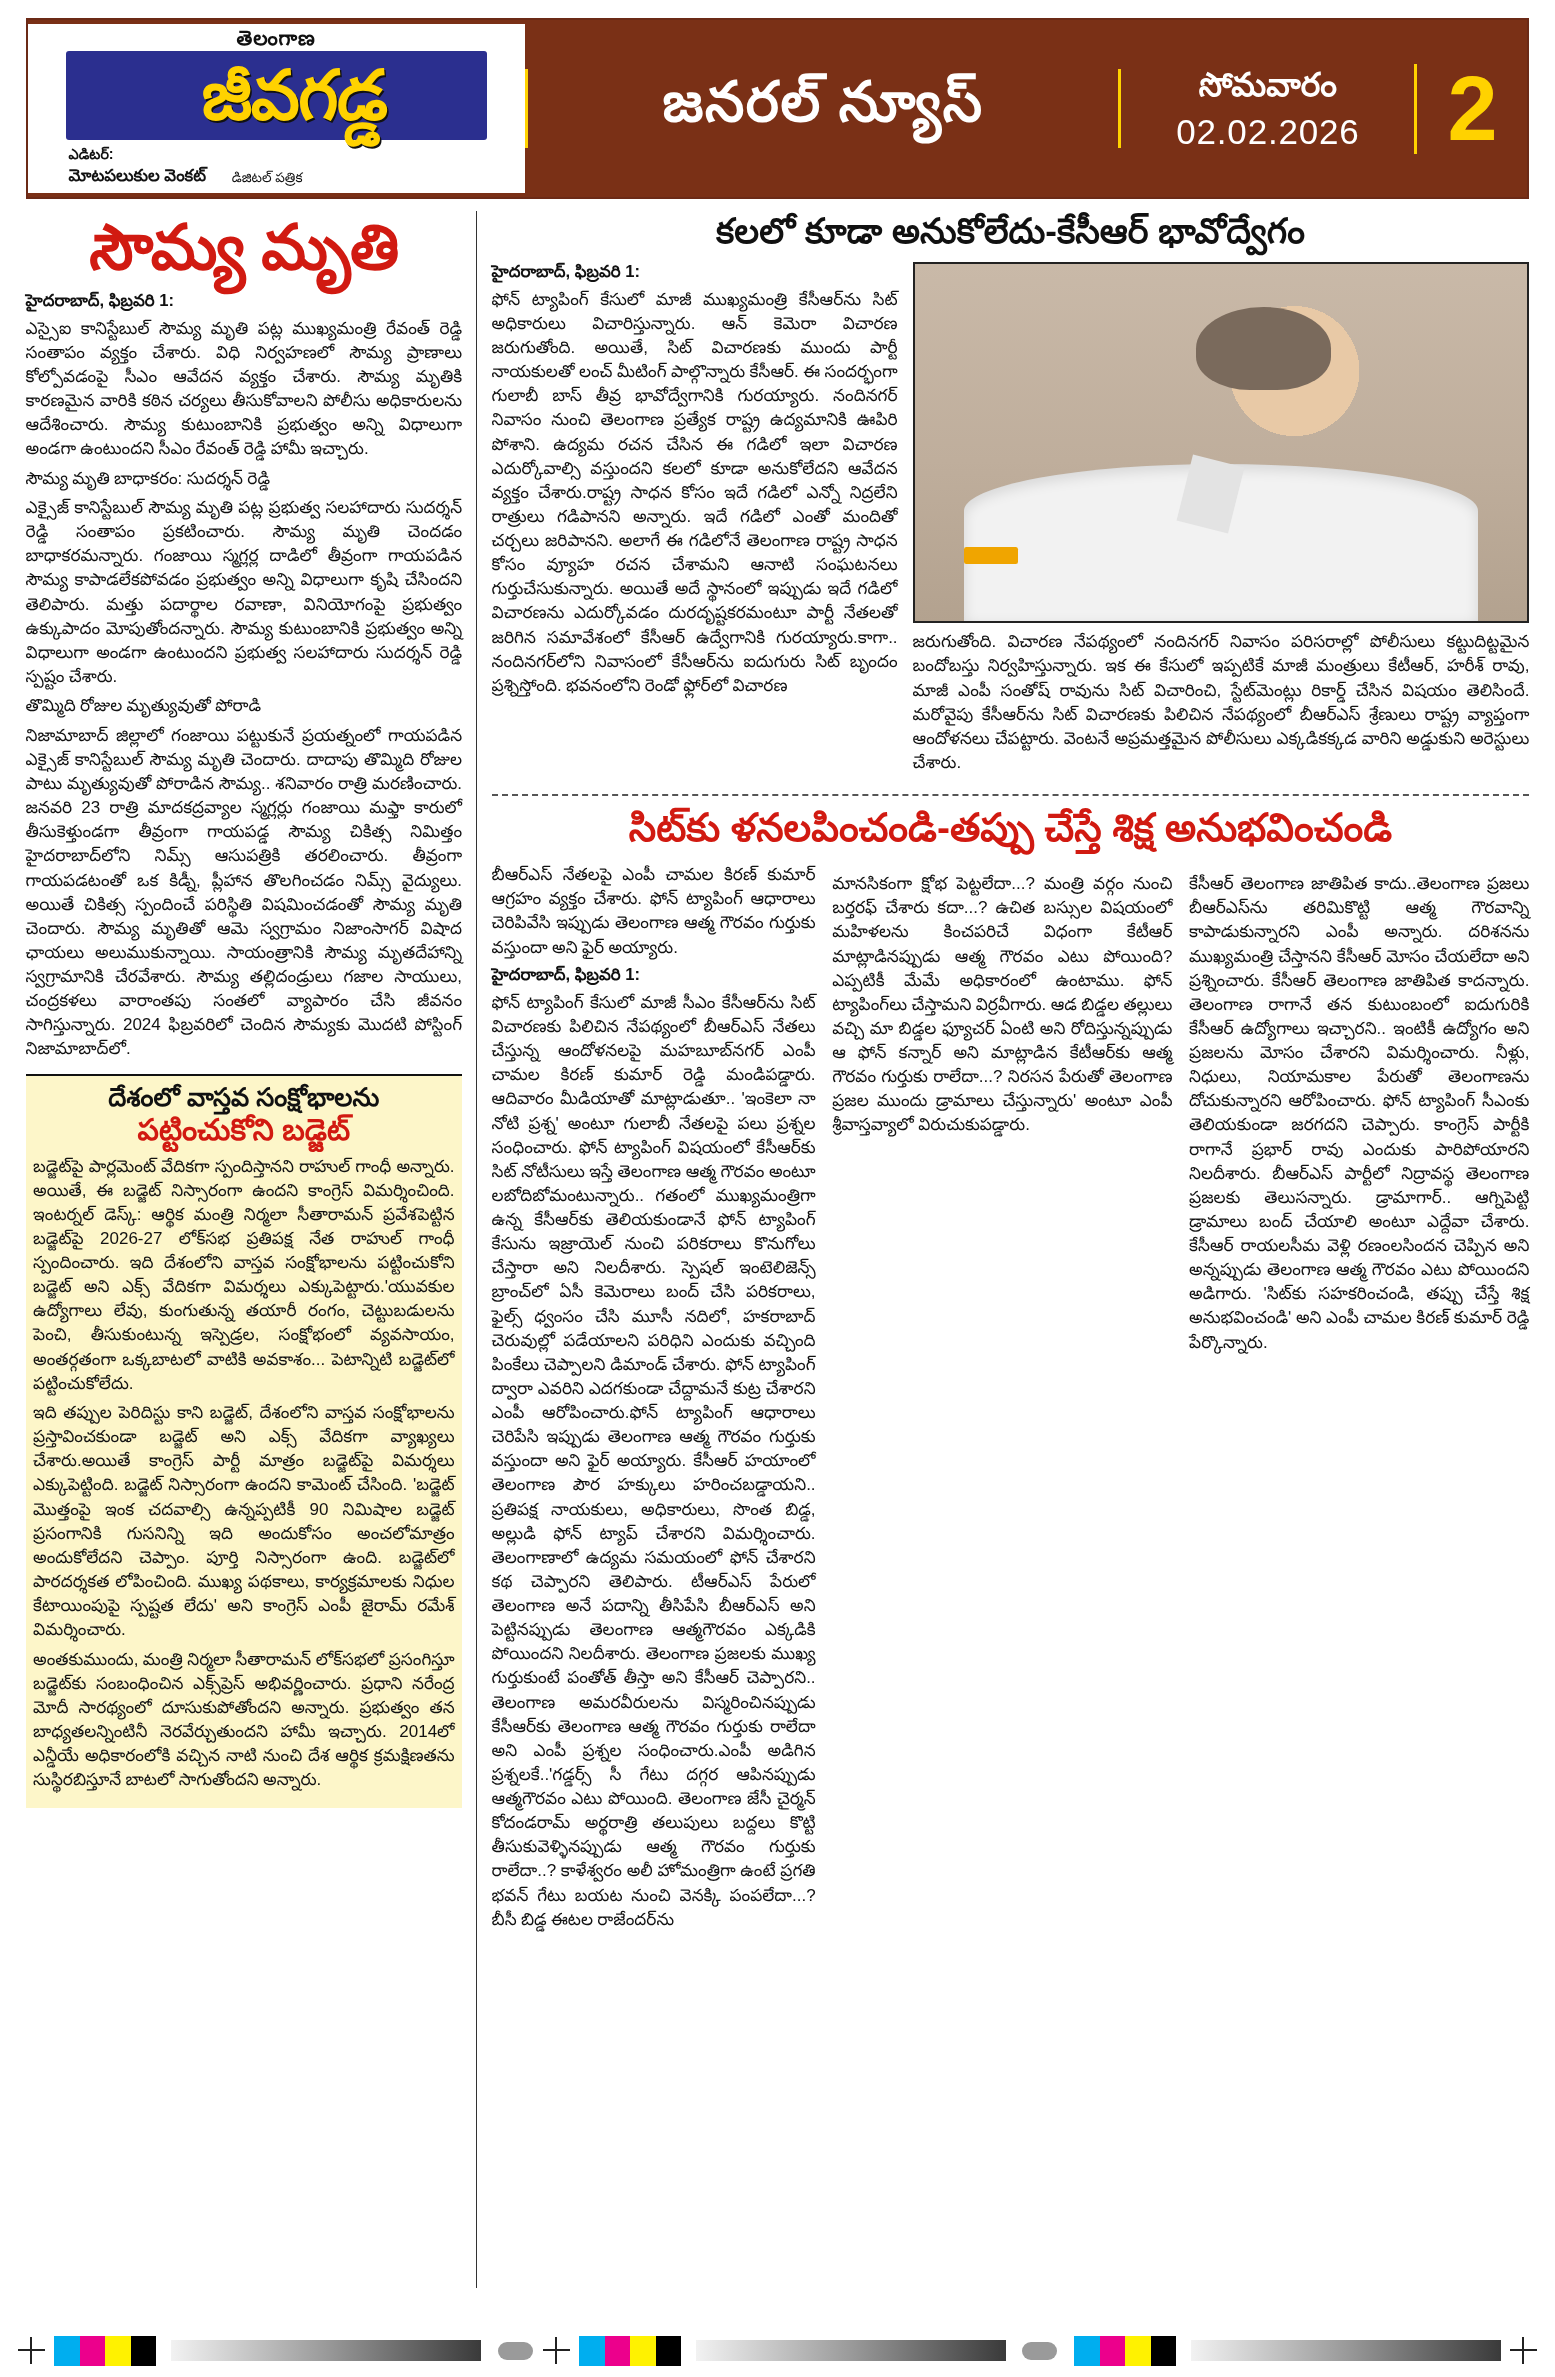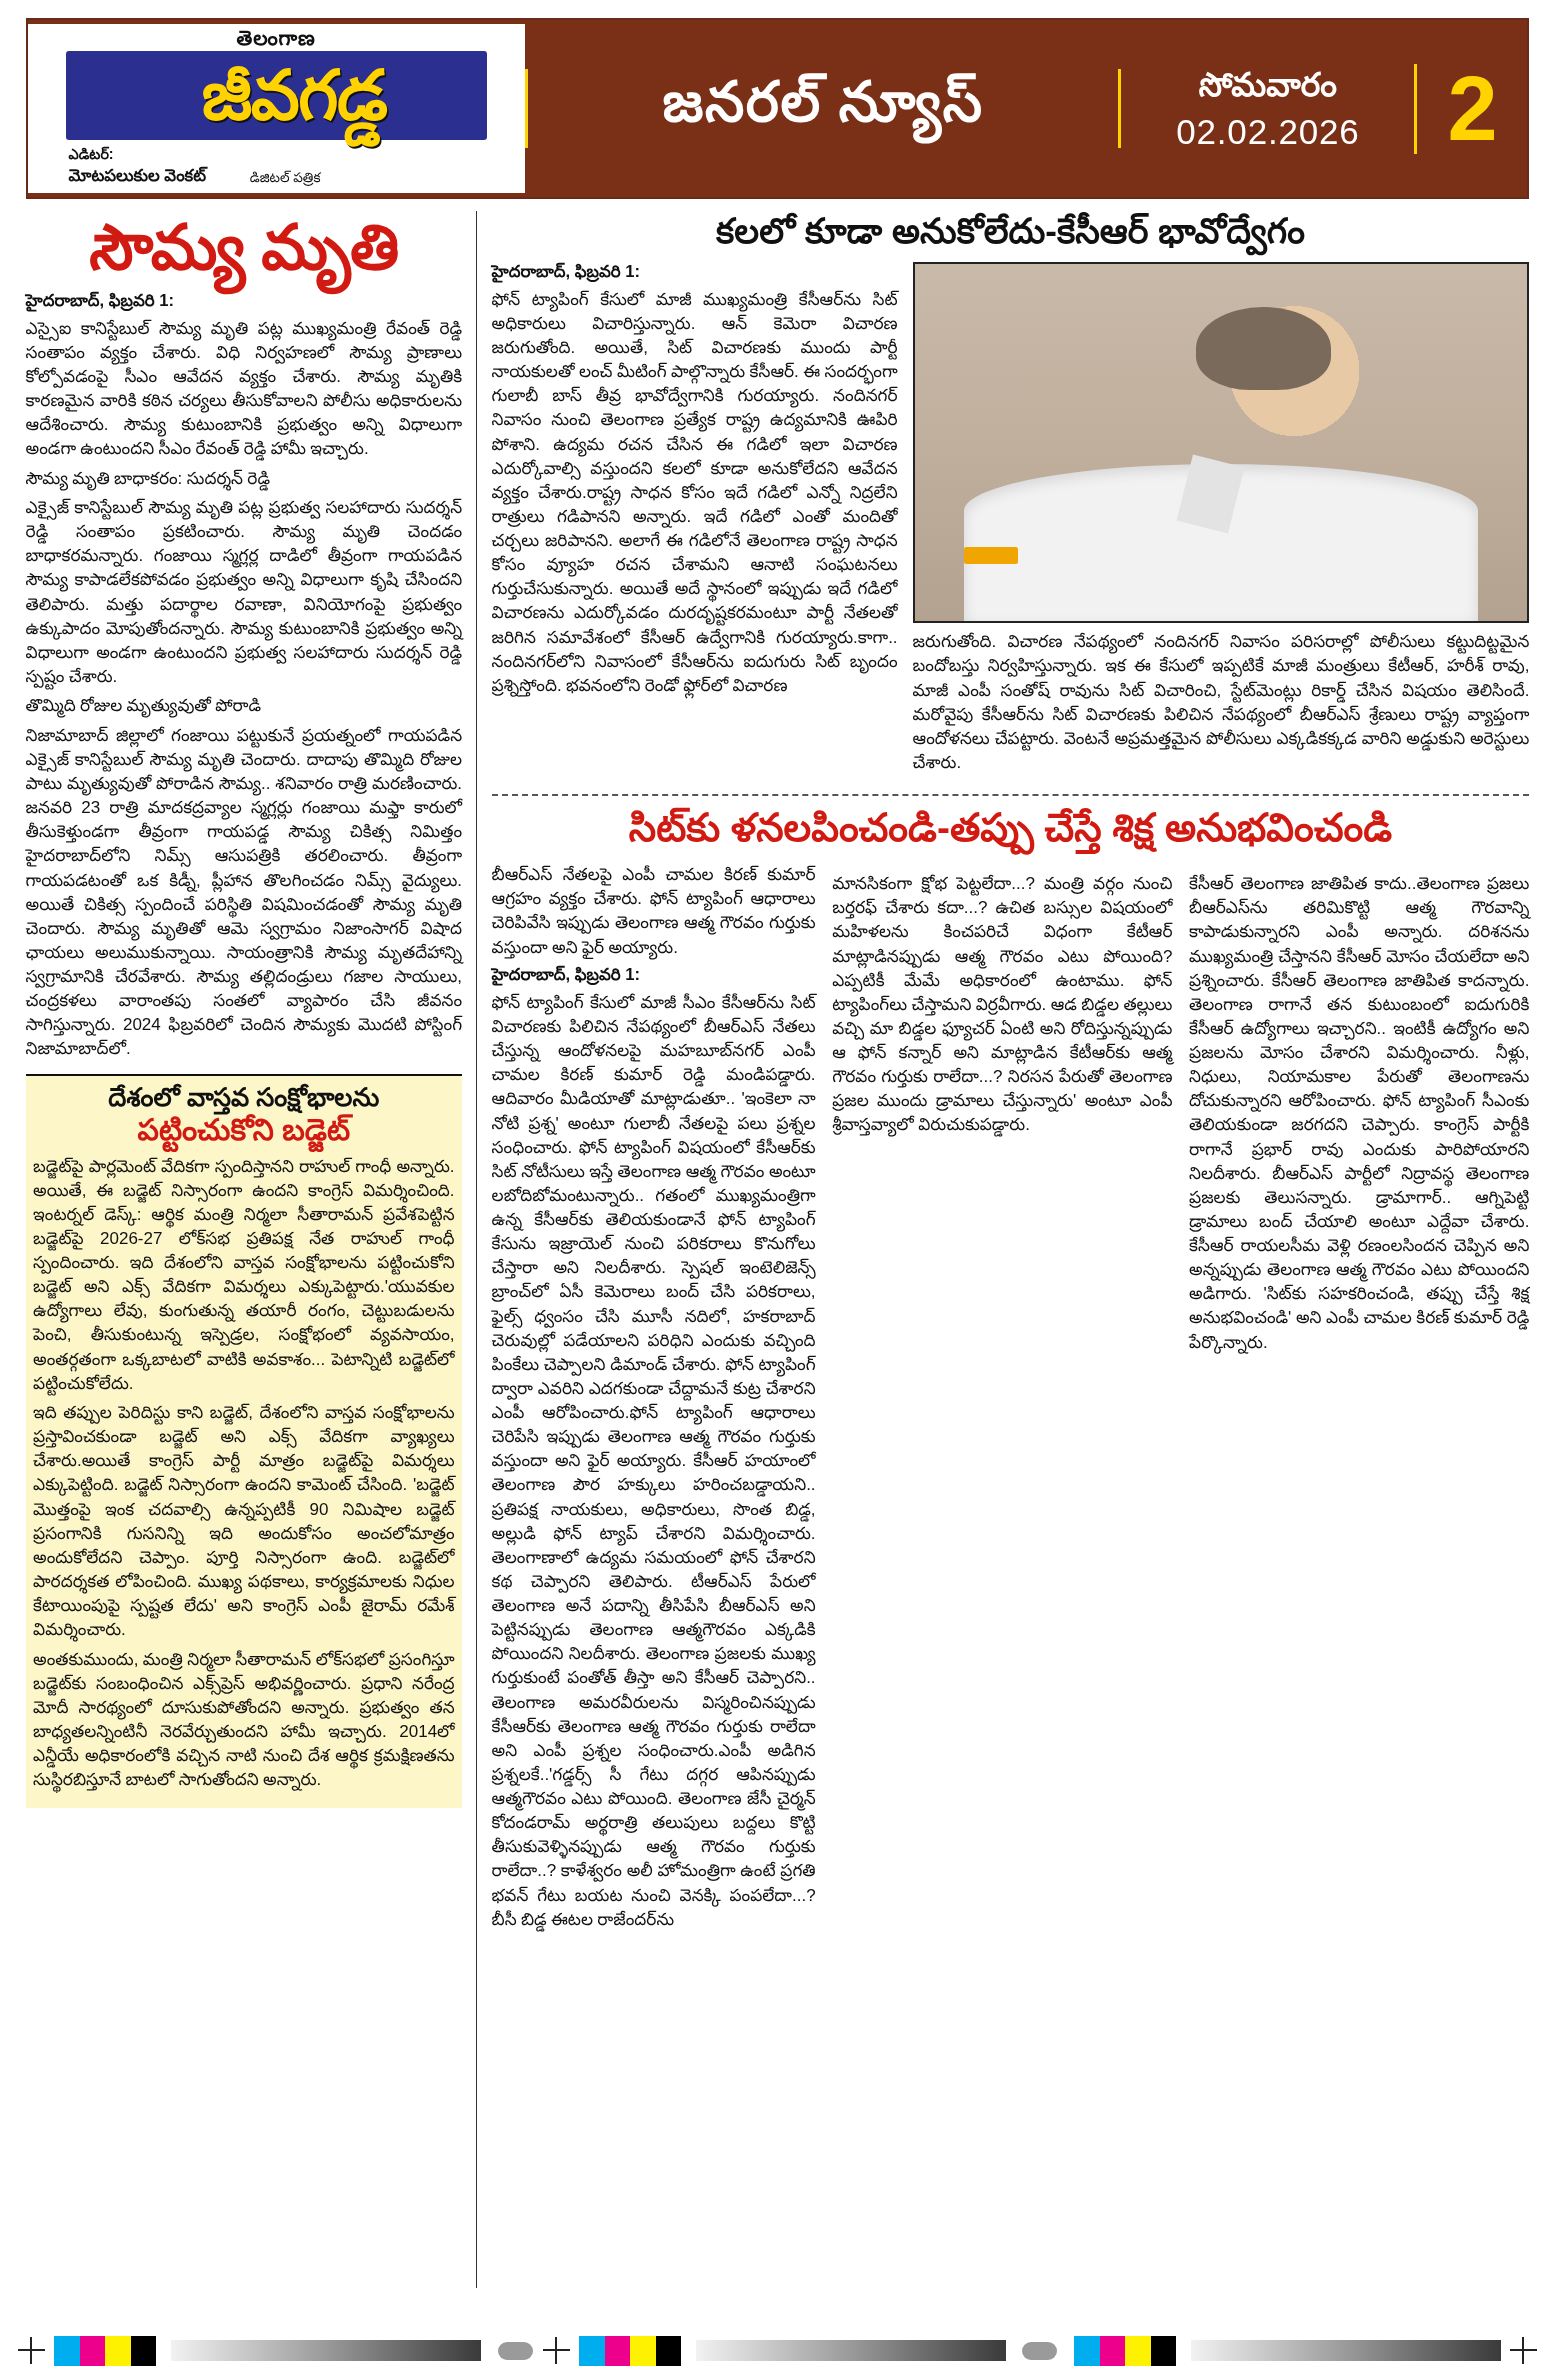--- a/index.html
+++ b/index.html
@@ -64,21 +64,21 @@
     color: #ffd200;
     font-weight: bold;
     font-family: "Liberation Serif", serif;
     text-shadow: 1.5px 1.5px 0 #111;
     letter-spacing: -1.5px;
     margin-left: 36px;
   }
   .mh-editor-row {
     display: flex;
     align-items: flex-end;
-    gap: 21px;
+    gap: 3px;
     margin-top: 6px;
     width: 421px;
     justify-content: flex-start;
     padding-left: 3px;
   }
   .mh-editor-label {
     font-size: 14.3px;
     color: #111;
     font-weight: bold;
   }

